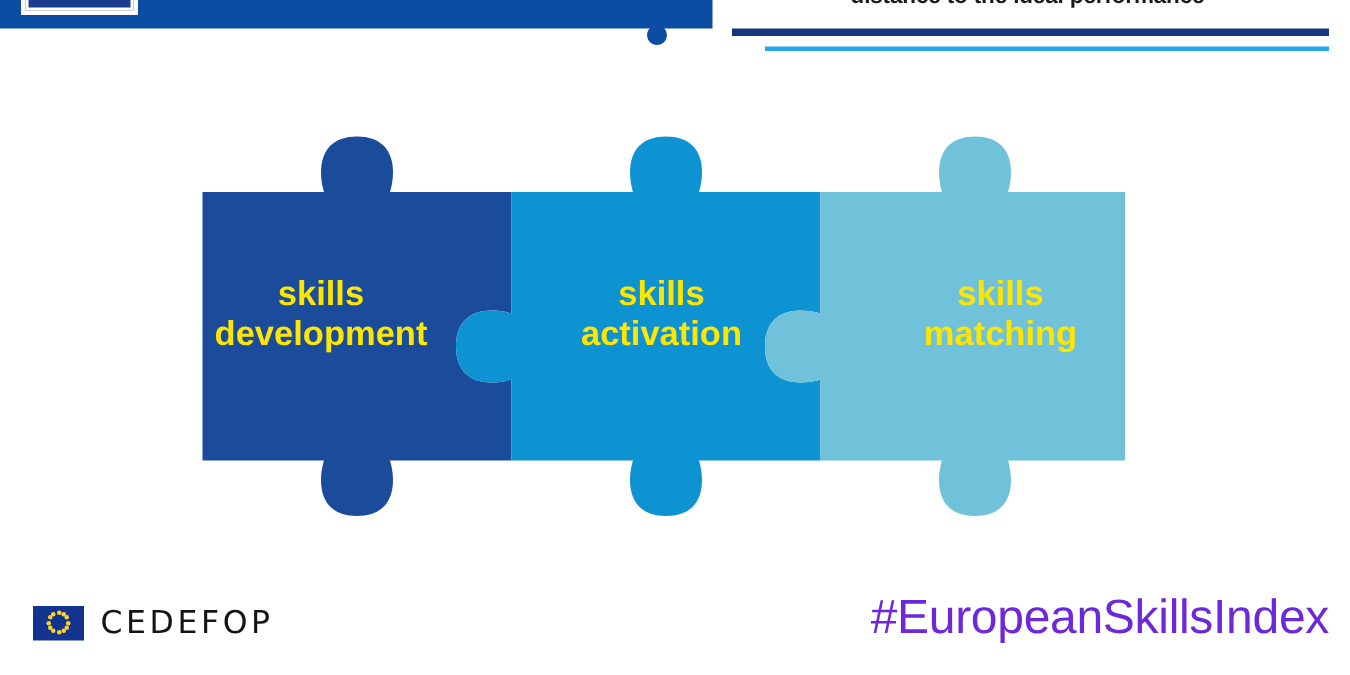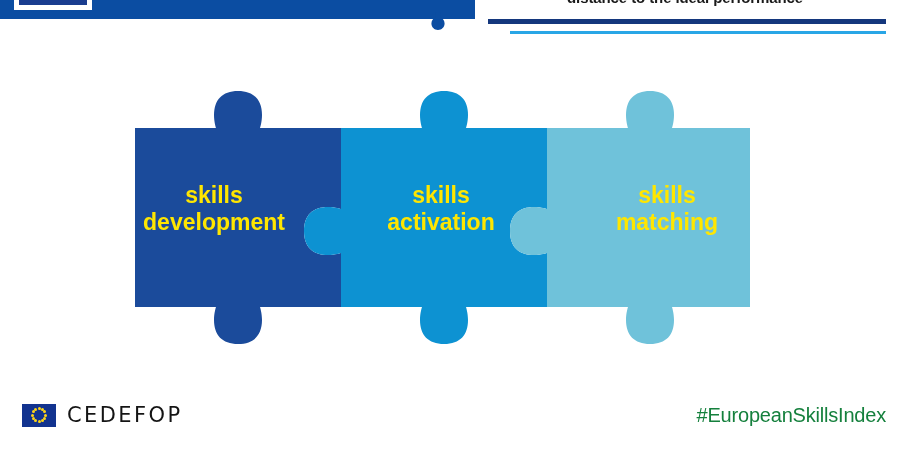--- a/index.html
+++ b/index.html
@@ -133,24 +133,24 @@
     font-size: 21px;
     font-weight: 400;
     letter-spacing: 2.4px;
     color: #141414;
     line-height: 1;
     white-space: nowrap;
   }
   #hashtag {
     position: absolute;
     right: 14px;
-    top: 404px;
-    font-size: 20px;
+    top: 393px;
+    font-size: 32px;
     font-weight: 400;
-    color: #15803d;
+    color: #6d28d9;
     letter-spacing: -0.2px;
     white-space: nowrap;
   }
 </style>
 </head>
 <body>
 
 <div id="header-band">
   <div id="header-logo-plate">
     <div class="inner"></div>

